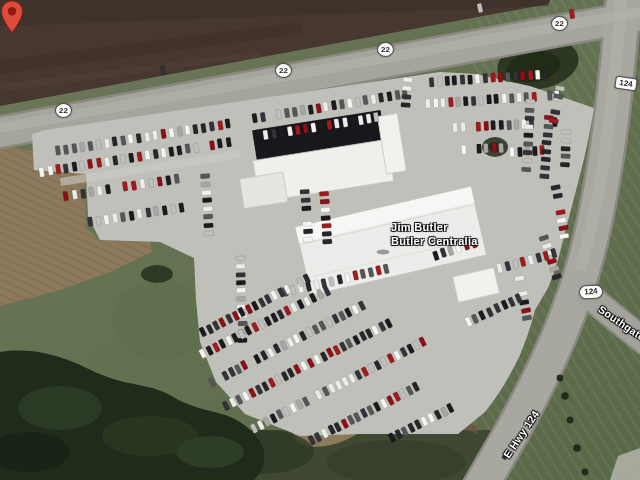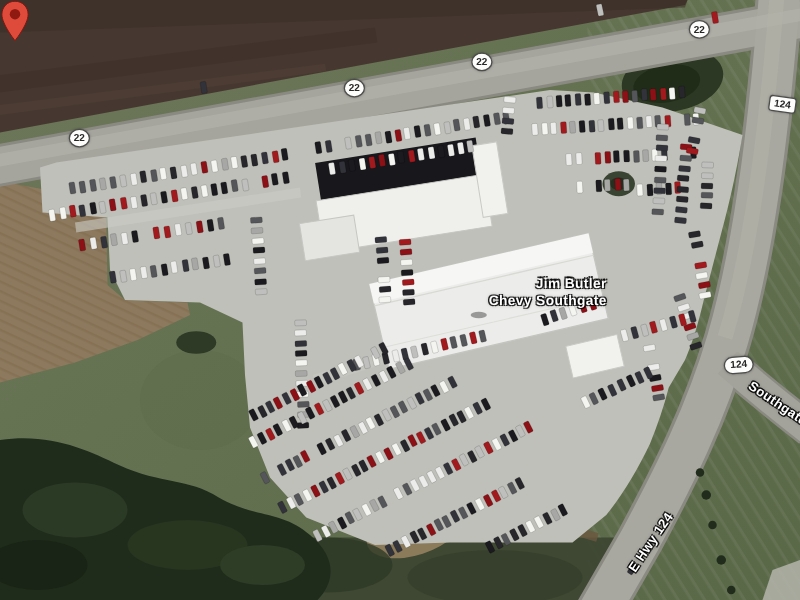--- a/index.html
+++ b/index.html
@@ -5,21 +5,21 @@
   html,body{margin:0;padding:0;background:#ffffff;font-family:"Liberation Sans",sans-serif;}
   .stage{position:relative;width:640px;height:480px;overflow:hidden;background:#68724f;}
   .stage svg{position:absolute;left:0;top:0;}
   
   .map-label{
     position:absolute;color:#ffffff;font-weight:bold;white-space:nowrap;
     text-shadow:-1px -1px 0 rgba(0,0,0,.8),1px -1px 0 rgba(0,0,0,.8),
                 -1px 1px 0 rgba(0,0,0,.8),1px 1px 0 rgba(0,0,0,.8),0 0 3px rgba(0,0,0,.6);
     pointer-events:none;letter-spacing:.3px;
   }
-  .pin-label{left:391px;top:220px;font-size:11px;line-height:14px;text-align:right;}
+  .pin-label{left:391px;top:220px;font-size:11px;line-height:14px;}
   .road-label{font-size:10.5px;}
   .lbl-southgate{left:603px;top:303px;transform:rotate(34deg);transform-origin:left top;}
   .lbl-ehwy{left:479px;top:428px;width:84px;text-align:center;transform:rotate(-56deg);}
   
   .shield{
     position:absolute;display:flex;align-items:center;justify-content:center;
     background:#fdfdfb;border:1.4px solid #4c4c4c;color:#262626;
     font-size:8px;font-weight:bold;box-sizing:border-box;line-height:1;
     box-shadow:0 0 2px rgba(0,0,0,.35);
   }
@@ -589,16 +589,16 @@
 
   <div class="map-label road-label lbl-southgate">Southgate</div>
   <div class="map-label road-label lbl-ehwy">E Hwy 124</div>
 
   <svg class="pin" viewBox="0 0 24 34">
     <path fill="#df4b3b" stroke="#7e1610" stroke-width="0.8" d="M12,1 C6,1 1.5,5.6 1.5,11.5 C1.5,19.5 12,32.5 12,32.5 S22.5,19.5 22.5,11.5 C22.5,5.6 18,1 12,1 Z"></path>
     <circle cx="12" cy="11.3" r="4.2" fill="#8e1a12"></circle>
   </svg>
   <div class="map-label pin-label">
     <div>Jim Butler</div>
-    <div>Chevy Southgate</div>
+    <div>Butler Centralia</div>
   </div>
 
 </div>
 
 </body></html>

